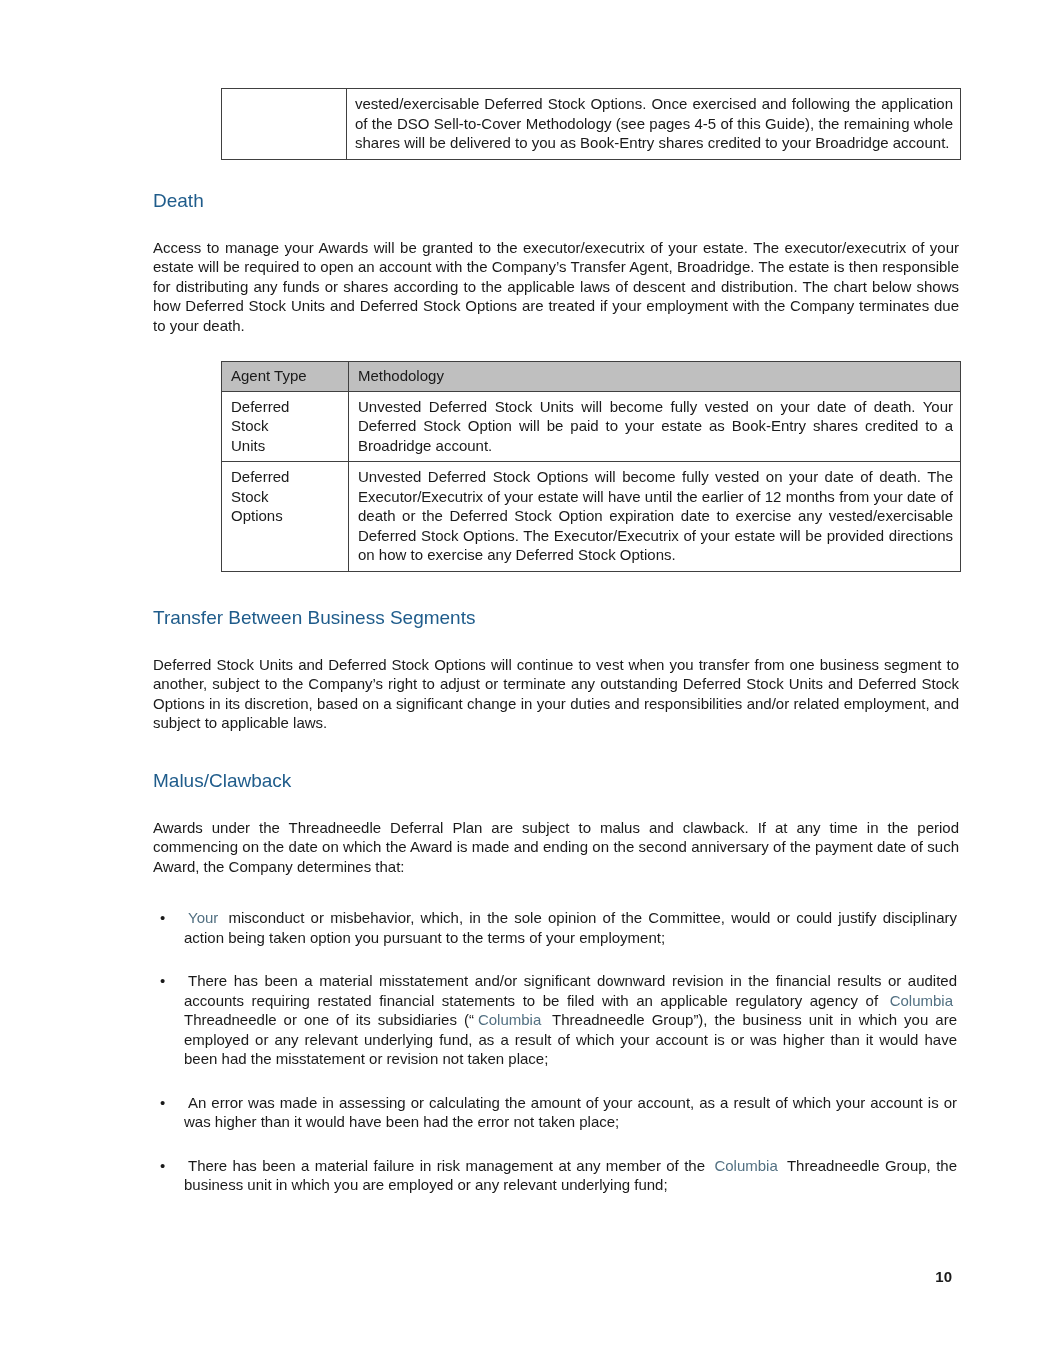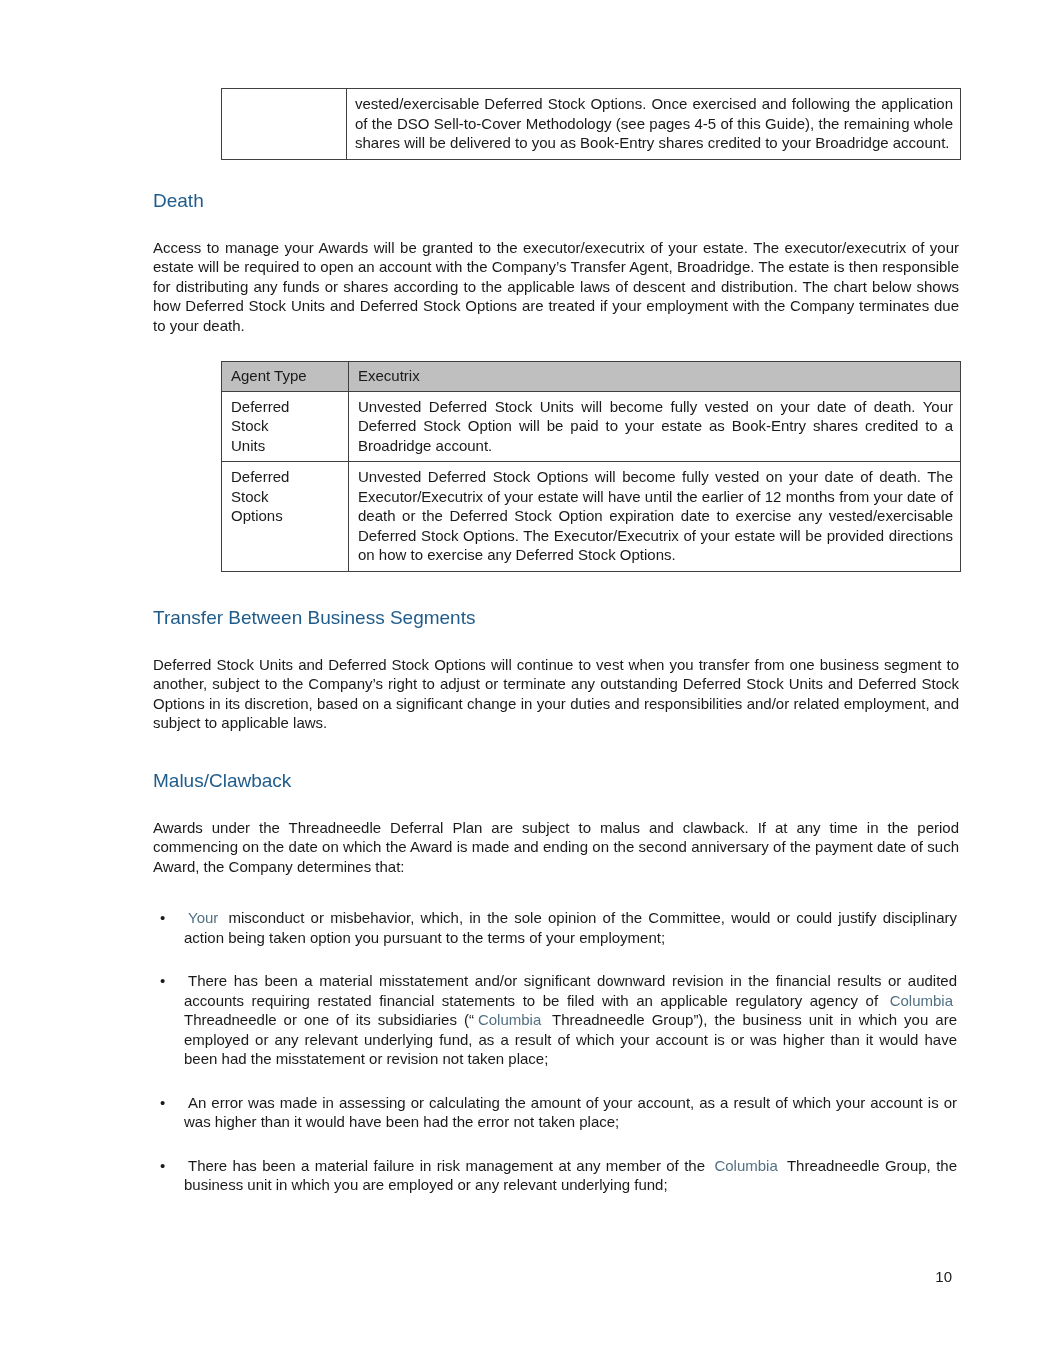--- a/index.html
+++ b/index.html
@@ -88,20 +88,21 @@
   }
   .accent { color: var(--accent); margin-top: 28px; }
 
   
   .page-number {
     position: absolute;
     top: 1262px;
     right: 105px;
     font-size: 15px;
     color: #1a1a1a;
+    font-weight: bold;
   }
   .footer-text {
     position: absolute;
     top: 1286px;
     left: 138px;
     font-size: 11.5px;
     color: #1a1a1a;
   }
 </style>
 </head>
@@ -118,21 +119,21 @@
     </tbody>
   </table>
 
   <h2 class="sec-heading">Death</h2>
   <p class="body-par">Access to manage your Awards will be granted to the executor/executrix of your estate. The executor/executrix of your estate will be required to open an account with the Company’s Transfer Agent, Broadridge.  The estate is then responsible for distributing any funds or shares according to the applicable laws of descent and distribution. The chart below shows how Deferred Stock Units and Deferred Stock Options are treated if your employment with the Company terminates due to your death.</p>
 
   <table class="death-table">
     <tbody>
       <tr class="thead">
         <td class="col-award">Agent Type</td>
-        <td>Executrix</td>
+        <td>Methodology</td>
       </tr>
       <tr>
         <td class="col-award award-cell">Deferred
 Stock
 Units</td>
         <td class="prov-cell">Unvested Deferred Stock Units will become fully vested on your date of death. Your Deferred Stock Option will be paid to your estate as Book-Entry shares credited to a Broadridge account.</td>
       </tr>
       <tr>
         <td class="col-award award-cell">Deferred
 Stock

